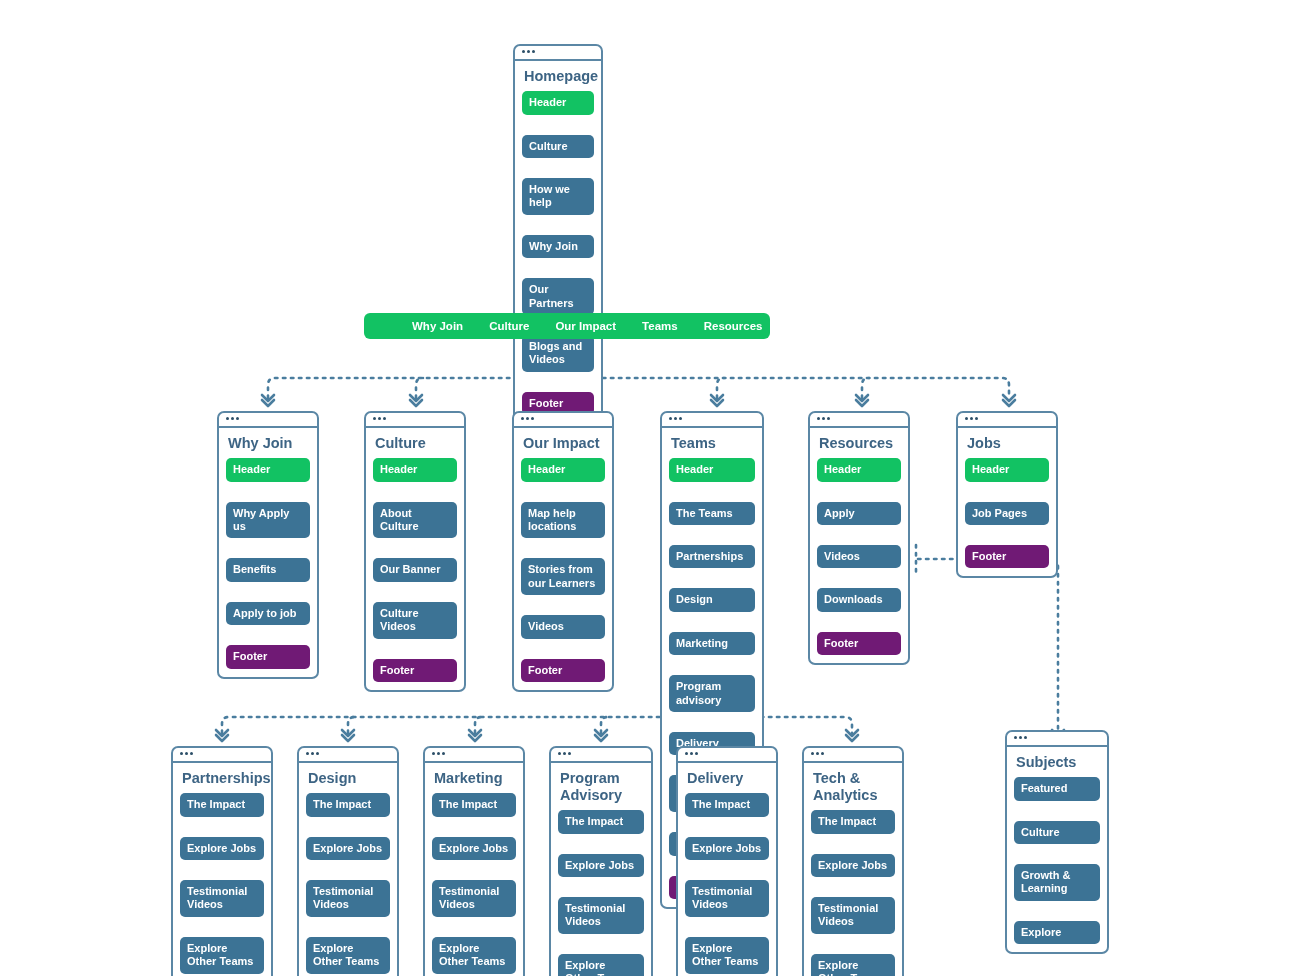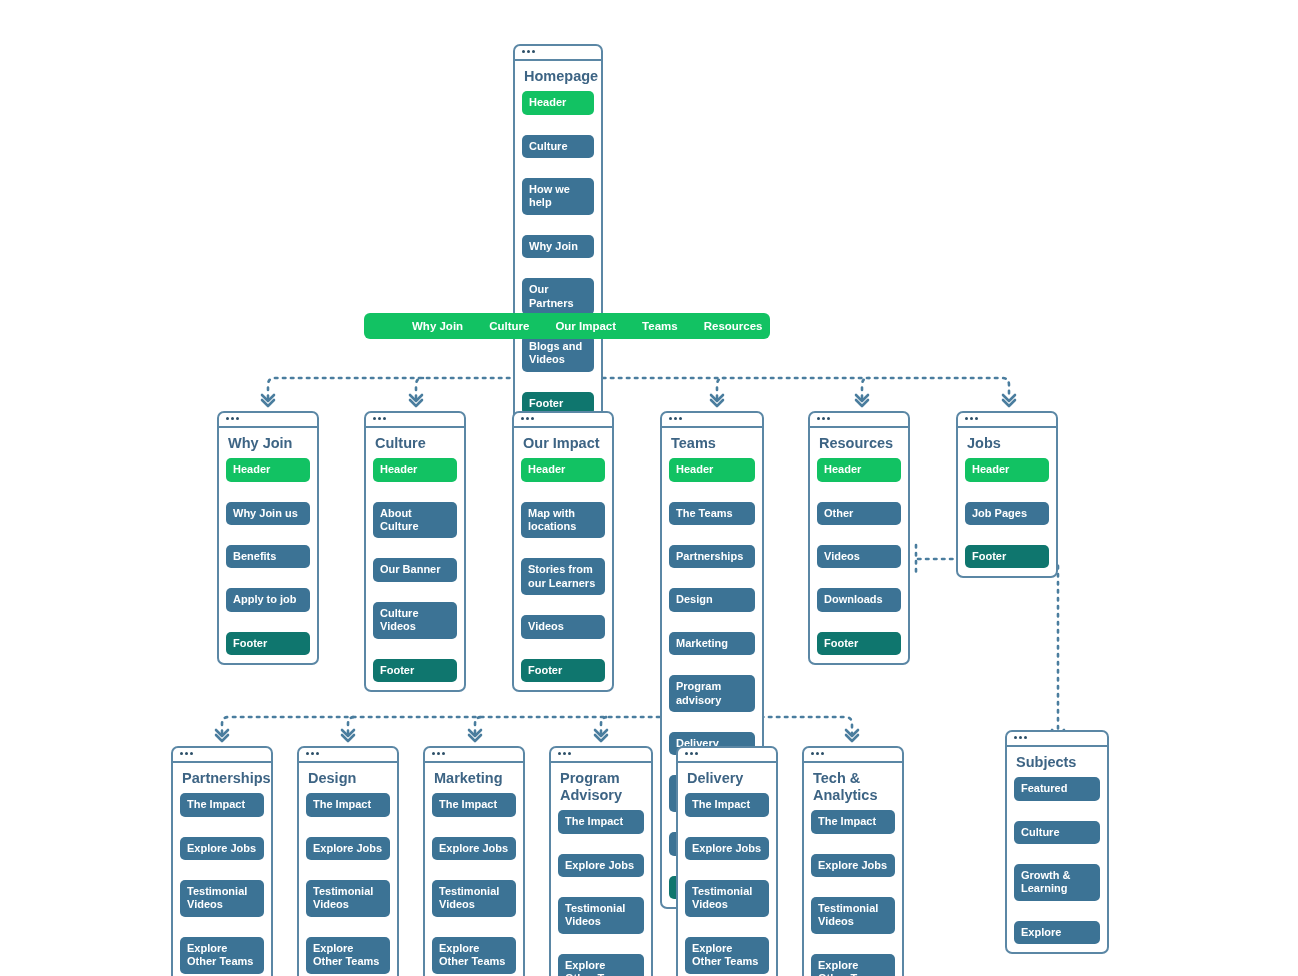--- a/index.html
+++ b/index.html
@@ -73,21 +73,21 @@
     box-sizing: border-box;
     border-radius: 5px;
     color: #ffffff;
     font-size: 11px;
     font-weight: bold;
     line-height: 1.22;
     padding: 5px 7px;
     background: #3c7395;
   }
   .row.green  { background: #12c263; }
-  .row.footer { background: #0f766e; }
+  .row.footer { background: #701a75; }
   .row.tall   { padding-top: 5px; padding-bottom: 5px; }
 
   
   .navbar {
     position: absolute;
     box-sizing: border-box;
     background: #12c263;
     border-radius: 6px;
     display: flex;
     align-items: center;
@@ -191,21 +191,21 @@
     <div class="card-chrome">
       <div class="dots">
           <i></i>
           <i></i>
           <i></i>
         </div>
     </div>
     <div class="card-title">Why Join</div>
     <div class="rows">
       <div class="row green">Header</div>
-      <div class="row">Why Join us</div>
+      <div class="row">Why Apply us</div>
       <div class="row">Benefits</div>
       <div class="row">Apply to job</div>
       <div class="row footer">Footer</div>
     </div>
   </div>
 
   <div class="card" style="left:364px; top:411px; width:102px;">
     <div class="card-chrome">
       <div class="dots">
           <i></i>
@@ -227,21 +227,21 @@
     <div class="card-chrome">
       <div class="dots">
           <i></i>
           <i></i>
           <i></i>
         </div>
     </div>
     <div class="card-title">Our Impact</div>
     <div class="rows">
       <div class="row green">Header</div>
-      <div class="row tall">Map with locations</div>
+      <div class="row tall">Map help locations</div>
       <div class="row tall">Stories from our Learners</div>
       <div class="row">Videos</div>
       <div class="row footer">Footer</div>
     </div>
   </div>
 
   <div class="card" style="left:660px; top:411px; width:104px;">
     <div class="card-chrome">
       <div class="dots">
           <i></i>
@@ -268,21 +268,21 @@
     <div class="card-chrome">
       <div class="dots">
           <i></i>
           <i></i>
           <i></i>
         </div>
     </div>
     <div class="card-title">Resources</div>
     <div class="rows">
       <div class="row green">Header</div>
-      <div class="row">Other</div>
+      <div class="row">Apply</div>
       <div class="row">Videos</div>
       <div class="row">Downloads</div>
       <div class="row footer">Footer</div>
     </div>
   </div>
 
   <div class="card" style="left:956px; top:411px; width:102px;">
     <div class="card-chrome">
       <div class="dots">
           <i></i>

